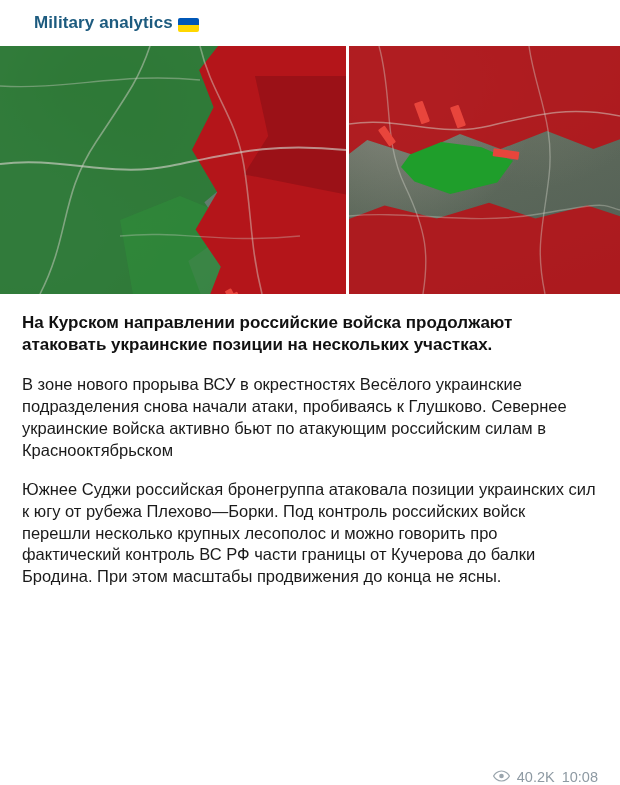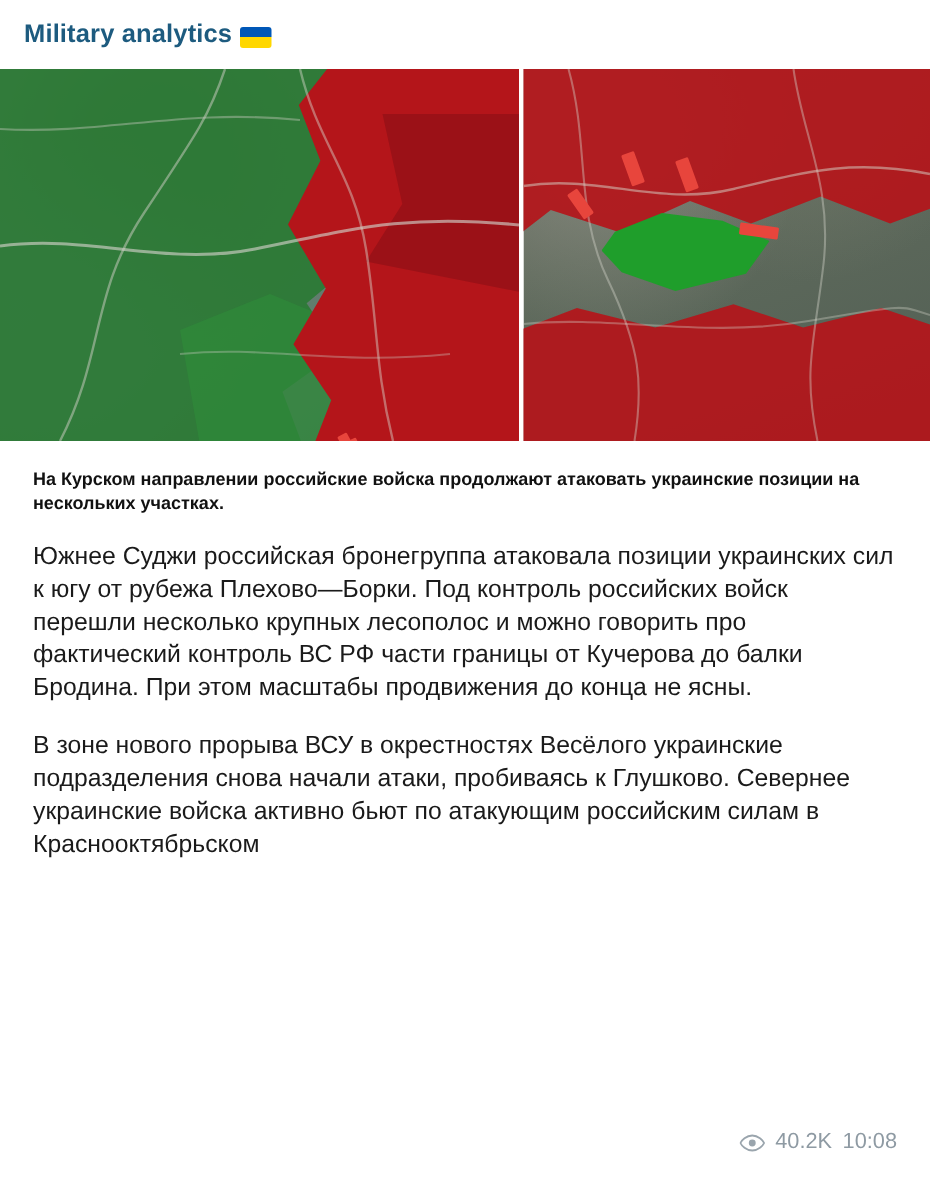--- a/index.html
+++ b/index.html
@@ -18,21 +18,21 @@
     height: 785px;
     position: relative;
     background: #ffffff;
     box-sizing: border-box;
   }
   
   .channel-header {
     height: 46px;
     display: flex;
     align-items: center;
-    padding: 0 0 0 16px;
+    padding: 0 0 0 34px;
     box-sizing: border-box;
   }
   .channel-name {
     font-size: 17px;
     font-weight: bold;
     color: #1d5b7f;
     letter-spacing: 0.1px;
   }
   .flag {
     display: inline-block;
@@ -138,39 +138,38 @@
     position: absolute;
     background: #e8453c;
     border-radius: 1px;
   }
   
   .body {
     padding: 18px 22px 0 22px;
     box-sizing: border-box;
   }
   .lead {
-    font-size: 12px;
+    font-size: 17px;
     font-weight: bold;
     color: #111111;
     line-height: 1.32;
     margin: 0 0 17px 0;
   }
   .para {
     font-size: 16.5px;
     color: #1a1a1a;
     line-height: 1.33;
     margin: 0 0 17px 0;
   }
   
   .footer {
     position: absolute;
     right: 22px;
-    bottom: 16px;
+    bottom: 0;
     display: flex;
-    align-items: center;
     gap: 7px;
     color: #8e9aa3;
     font-size: 14px;
   }
   .eye {
     display: inline-block;
     width: 17px;
     height: 12px;
     position: relative;
   }
@@ -220,22 +219,22 @@
       <div class="arrow" style="left:28px; top:86px; width:20px; height:8px; transform:rotate(55deg);"></div>
       <div class="arrow" style="left:62px; top:62px; width:22px; height:9px; transform:rotate(70deg);"></div>
       <div class="arrow" style="left:98px; top:66px; width:22px; height:9px; transform:rotate(70deg);"></div>
       <div class="arrow" style="left:144px; top:104px; width:26px; height:8px; transform:rotate(8deg);"></div>
     </div>
 
   </div>
 
   <div class="body">
     <p class="lead">На Курском направлении российские войска продолжают атаковать украинские позиции на нескольких участках.</p>
+    <p class="para">В зоне нового прорыва ВСУ в окрестностях Весёлого украинские подразделения снова начали атаки, пробиваясь к Глушково. Севернее украинские войска активно бьют по атакующим российским силам в Краснооктябрьском</p>
     <p class="para">Южнее Суджи российская бронегруппа атаковала позиции украинских сил к югу от рубежа Плехово—Борки. Под контроль российских войск перешли несколько крупных лесополос и можно говорить про фактический контроль ВС РФ части границы от Кучерова до балки Бродина. При этом масштабы продвижения до конца не ясны.</p>
-    <p class="para">В зоне нового прорыва ВСУ в окрестностях Весёлого украинские подразделения снова начали атаки, пробиваясь к Глушково. Севернее украинские войска активно бьют по атакующим российским силам в Краснооктябрьском</p>
   </div>
 
   <div class="footer">
     <span class="eye">
       <svg width="17" height="12" viewBox="0 0 17 12">
         <path d="M8.5 1 C 12.5 1, 15.6 4.2, 16.4 6 C 15.6 7.8, 12.5 11, 8.5 11 C 4.5 11, 1.4 7.8, 0.6 6 C 1.4 4.2, 4.5 1, 8.5 1 Z" fill="none" stroke="#9aa5ad" stroke-width="1.2"></path>
         <circle cx="8.5" cy="6" r="2.3" fill="#9aa5ad"></circle>
       </svg>
     </span>
     <span class="views">40.2K</span>

